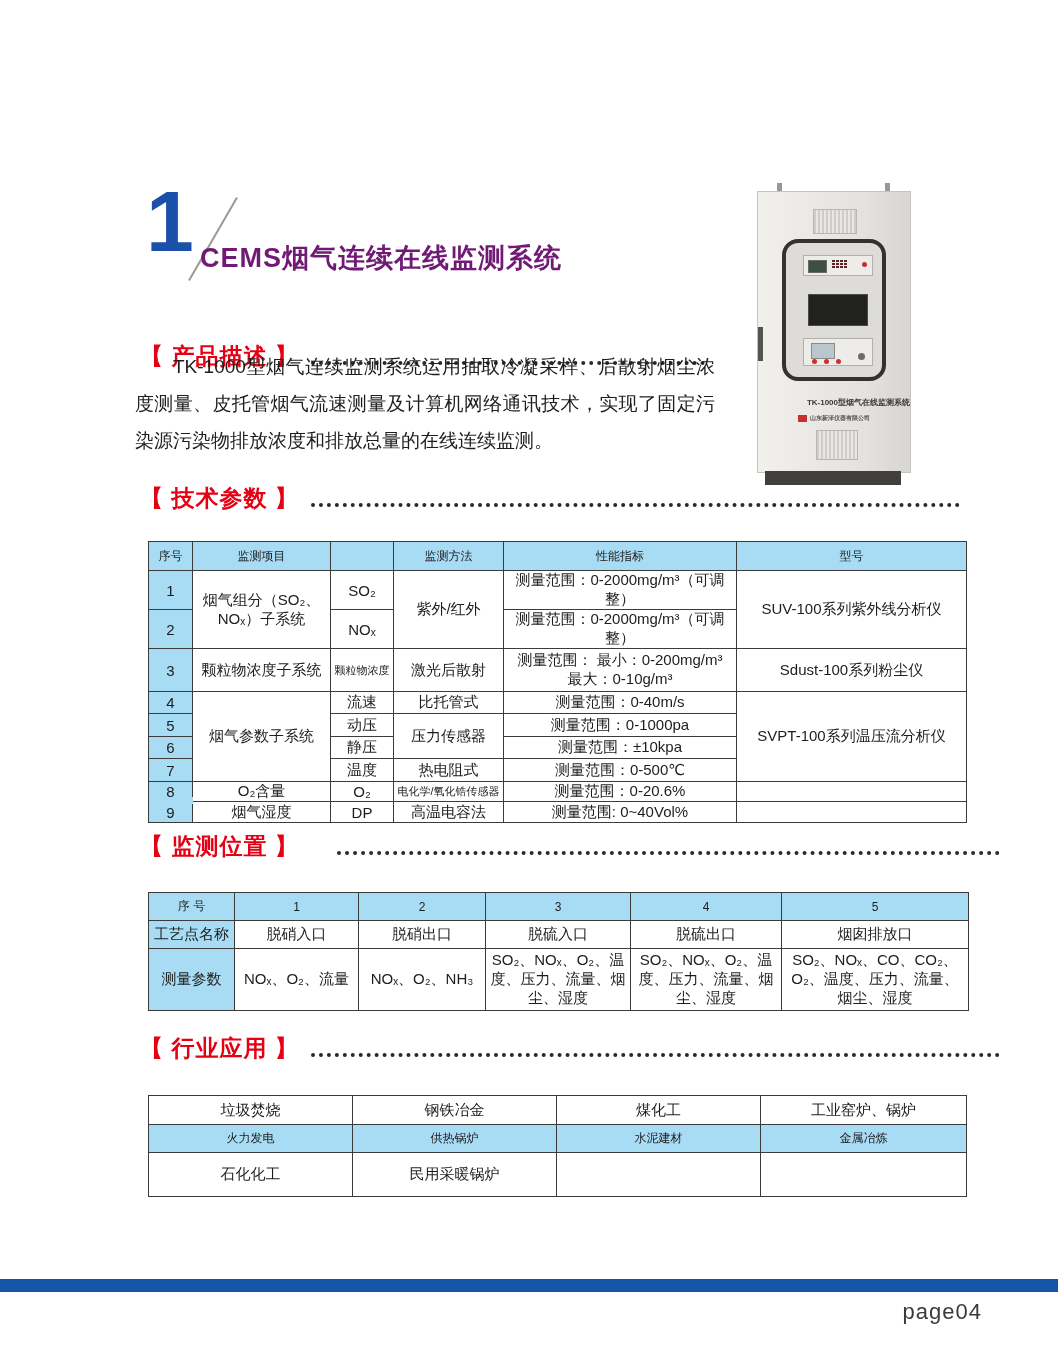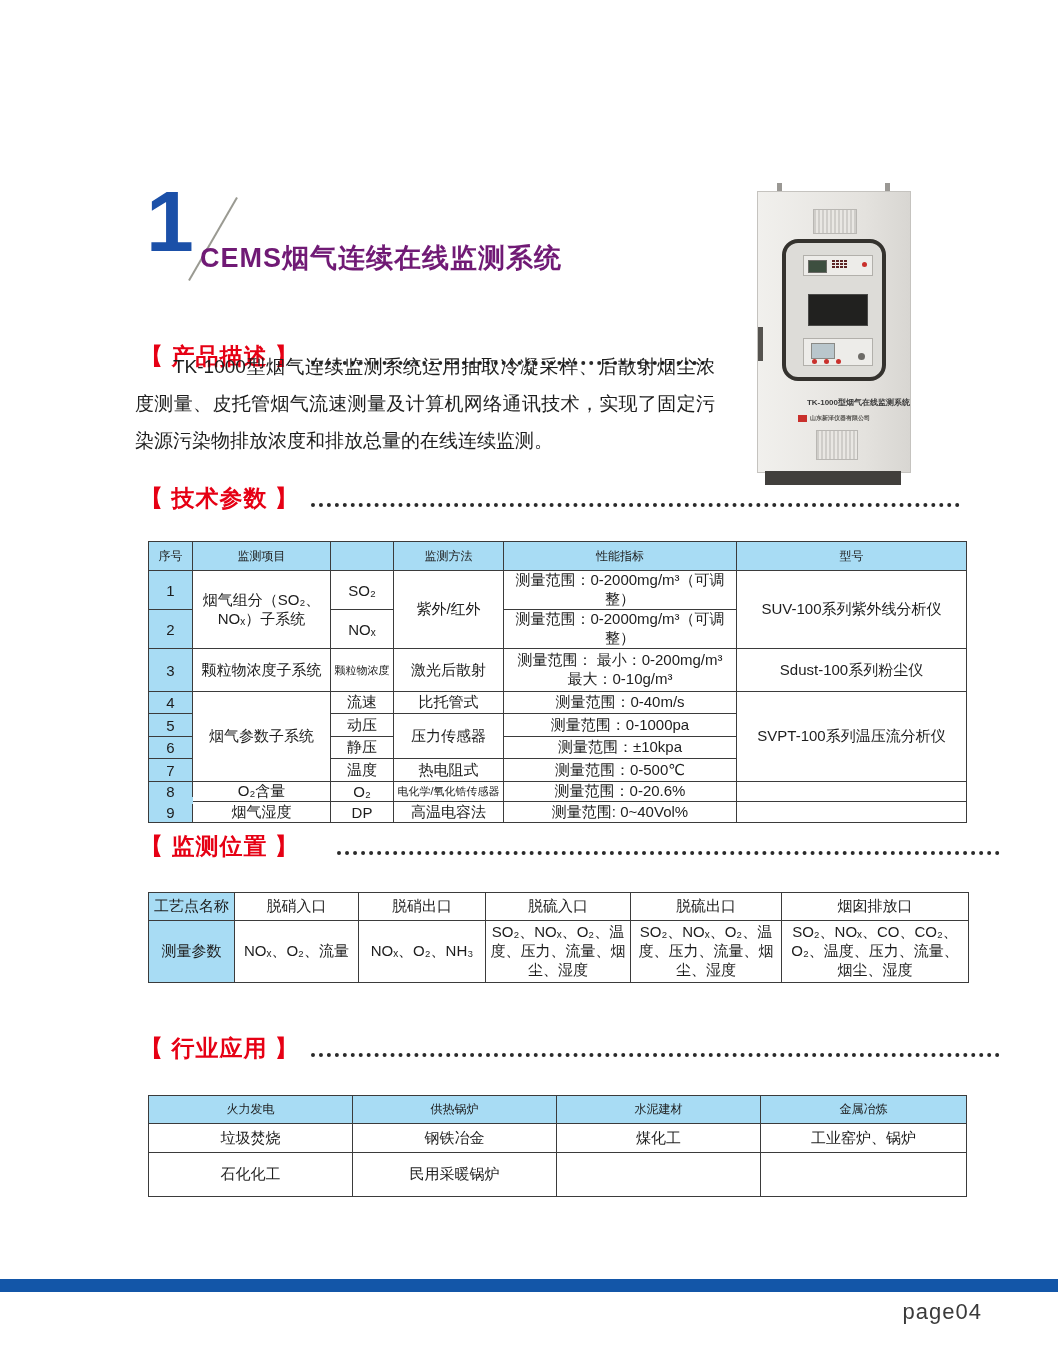--- a/index.html
+++ b/index.html
@@ -226,20 +226,28 @@
   <table style="left:148px;top:892px;width:820px;">
     <colgroup>
         <col style="width:86px">
         <col style="width:124px">
         <col style="width:127px">
         <col style="width:145px">
         <col style="width:151px">
         <col style="width:187px">
       </colgroup>
     <tbody>
+        <tr style="height:28px">
+      <th class="bluebg">序 号</th>
+      <th class="bluebg">1</th>
+      <th class="bluebg">2</th>
+      <th class="bluebg">3</th>
+      <th class="bluebg">4</th>
+      <th class="bluebg">5</th>
+    </tr>
     <tr style="height:28px">
       <td class="bluebg">工艺点名称</td>
       <td>脱硝入口</td>
       <td>脱硝出口</td>
       <td>脱硫入口</td>
       <td>脱硫出口</td>
       <td>烟囱排放口</td>
     </tr>
     <tr style="height:62px">
       <td class="bluebg">测量参数</td>
@@ -258,31 +266,31 @@
   </div>
 
   <table style="left:148px;top:1095px;width:818px;">
     <colgroup>
         <col style="width:204px">
         <col style="width:204px">
         <col style="width:204px">
         <col style="width:206px">
       </colgroup>
     <tbody>
-        <tr style="height:28px">
+        <tr style="height:29px">
+      <td>垃圾焚烧</td>
+      <td>钢铁冶金</td>
+      <td>煤化工</td>
+      <td>工业窑炉、锅炉</td>
+    </tr>
+    <tr style="height:28px">
       <th class="bluebg">火力发电</th>
       <th class="bluebg">供热锅炉</th>
       <th class="bluebg">水泥建材</th>
       <th class="bluebg">金属冶炼</th>
-    </tr>
-    <tr style="height:29px">
-      <td>垃圾焚烧</td>
-      <td>钢铁冶金</td>
-      <td>煤化工</td>
-      <td>工业窑炉、锅炉</td>
     </tr>
     <tr style="height:44px">
       <td>石化化工</td>
       <td>民用采暖锅炉</td>
       <td></td>
       <td></td>
     </tr>
   </tbody>
     </table>
 

